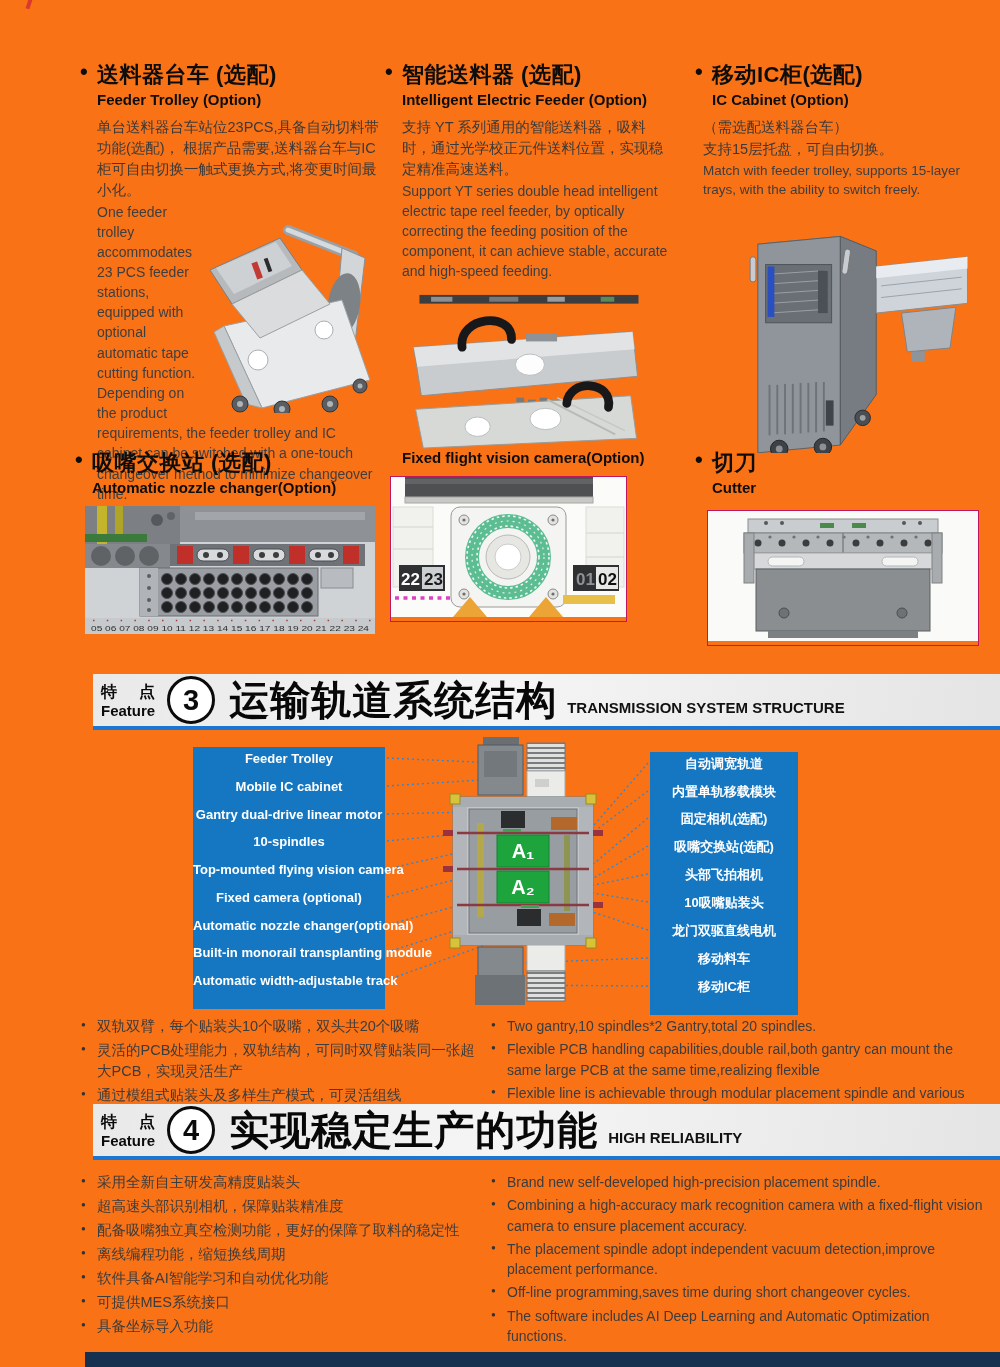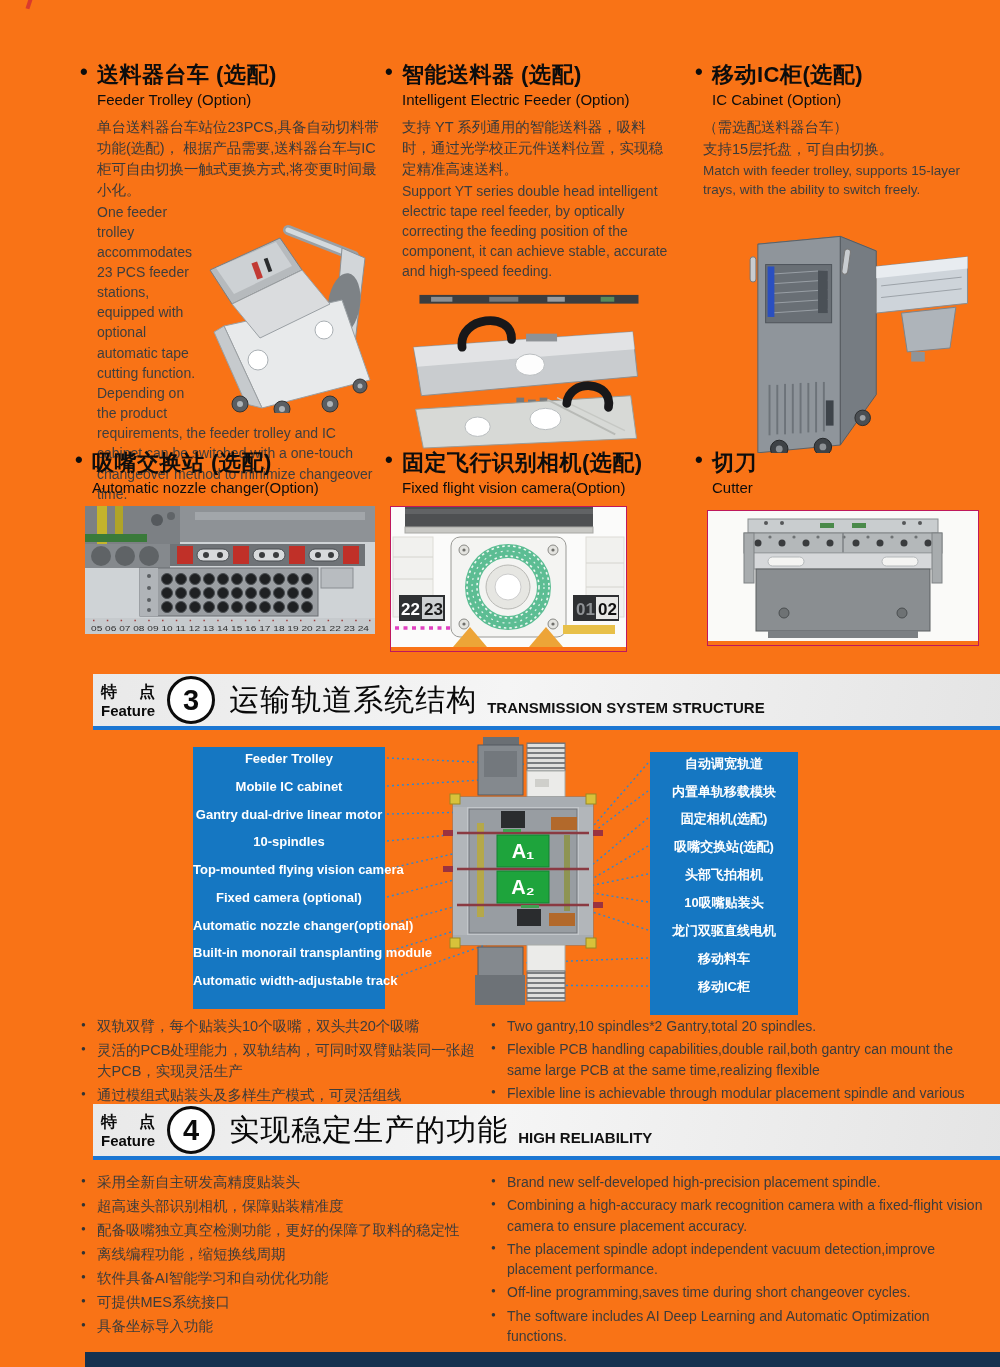--- a/index.html
+++ b/index.html
@@ -6,39 +6,39 @@
   .page { position:relative; width:1000px; height:1367px; background:#f97316; overflow:hidden;
           font-family:"Liberation Sans","DejaVu Sans",sans-serif; color:#222; }
   svg text { font-family:"Liberation Sans","DejaVu Sans",sans-serif; }
 
   .crop-mark { position:absolute; left:27px; top:-1px; width:4px; height:10px; background:#d93a2e; transform:rotate(18deg); }
 
   
   .opt-col { position:absolute; }
   .opt-title { position:relative; padding-left:17px; font-size:22px; font-weight:900; color:#0d0d0d; letter-spacing:.5px; }
   .opt-title::before { content:"•"; position:absolute; left:0; top:-1px; font-size:22px; }
-  .opt-sub { margin:1px 0 9px 17px; font-size:15px; font-weight:400; color:#0d0d0d; }
+  .opt-sub { margin:1px 0 9px 17px; font-size:15px; font-weight:700; color:#0d0d0d; }
   .opt-body { margin-left:17px; font-size:14px; line-height:1.44; color:#3e3e3e; }
   .opt-body p { margin:0 0 1px 0; }
   .opt-body .zh { font-size:14.5px; color:#3a3a3a; }
   .trolley-float { float:right; width:180px; height:205px; margin:6px 0 2px 6px; }
   .img-block { margin-top:10px; }
   .framed { border:1px solid #be185d; }
 
   
   .feat-band { position:absolute; left:85px; width:915px; height:52px;
                background:linear-gradient(100deg,#e9e9e9 0%,#f5f5f5 45%,#e4e4e4 100%);
                border-bottom:4px solid #1b76d2; display:flex; align-items:center;margin-left:8px; }
   .feat-tag { margin-left:8px; color:#0b0b0b; }
   .feat-tag .t1 { font-size:16px; font-weight:900; letter-spacing:22px; margin-right:-22px; white-space:nowrap; }
   .feat-tag .t2 { font-size:15px; font-weight:700; margin-top:-1px; }
   .feat-num { flex:0 0 auto; width:42px; height:42px; border:3px solid #0b0b0b; border-radius:50%;
               display:flex; align-items:center; justify-content:center; font-size:29px; font-weight:900;
               background:#fff; color:#0b0b0b; margin:0 14px 0 12px; }
-  .feat-title-zh { font-size:30px; font-weight:400; color:#080808; letter-spacing:1px; white-space:nowrap; }
+  .feat-title-zh { font-size:40px; font-weight:700; color:#080808; letter-spacing:1px; white-space:nowrap; }
   .feat-title-en { font-size:15px; font-weight:700; color:#111; margin:14px 0 0 10px; white-space:nowrap; }
 
   
   .diagram { position:absolute; left:85px; top:737px; width:900px; height:278px; }
   .diagram .base { position:absolute; left:0; top:0; }
   .lbl { position:absolute; background:#1577c2; color:#fff; font-weight:700; font-size:13px;
          text-align:center; height:40px; line-height:23px; white-space:nowrap; }
   .lbl-left  { left:108px; width:192px; }
   .lbl-right { left:565px; width:148px; }
 
@@ -264,21 +264,20 @@
         </g>
         <rect x="236" y="62" width="32" height="20" fill="#b8bcc0" stroke="#8a8e92"></rect>
         <rect x="0" y="112" width="290" height="16" fill="#c6cacd"></rect>
         <line x1="8" y1="114.5" x2="286" y2="114.5" stroke="#a04040" stroke-width="1.6" stroke-dasharray="1.5 12.3"></line>
         <text x="6" y="125" font-size="6.4" fill="#2e2e2e" textLength="278" lengthAdjust="spacingAndGlyphs">05 06 07 08 09 10 11 12 13 14 15 16 17 18 19 20 21 22 23 24</text>
       </svg>
     </div>
   </div>
 
   <div class="opt-col" style="left:385px; top:448px; width:288px;">
-    <div class="opt-title">固定飞行识别相机(选配)</div>
     <div class="opt-sub">Fixed flight vision camera(Option)</div>
     <div class="img-block framed" style="margin-left:5px; width:235px;">
       <svg viewBox="0 0 235 140" width="235" height="140">
         <rect x="0" y="0" width="235" height="140" fill="#fbfbfa"></rect>
         <rect x="2" y="30" width="40" height="80" fill="#f1f1ee" stroke="#dddcd6"></rect>
         <rect x="195" y="30" width="38" height="80" fill="#f1f1ee" stroke="#dddcd6"></rect>
         <line x1="2" y1="50" x2="42" y2="50" stroke="#d5d4ce"></line>
           <line x1="2" y1="72" x2="42" y2="72" stroke="#d5d4ce"></line>
         <line x1="195" y1="56" x2="233" y2="56" stroke="#d5d4ce"></line>
           <line x1="195" y1="80" x2="233" y2="80" stroke="#d5d4ce"></line>

